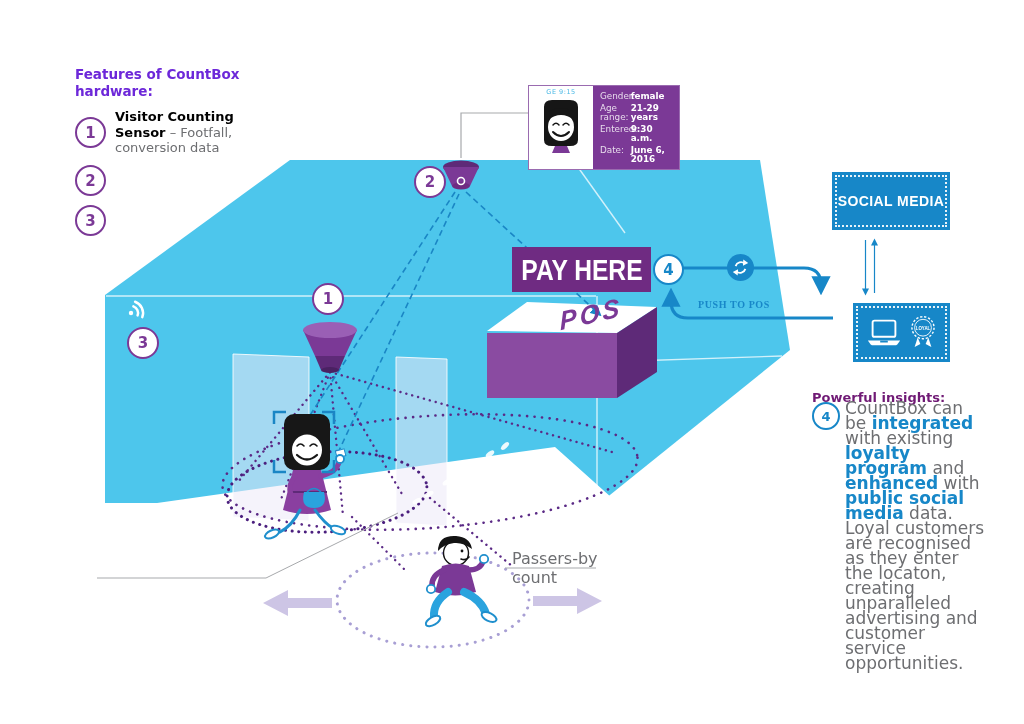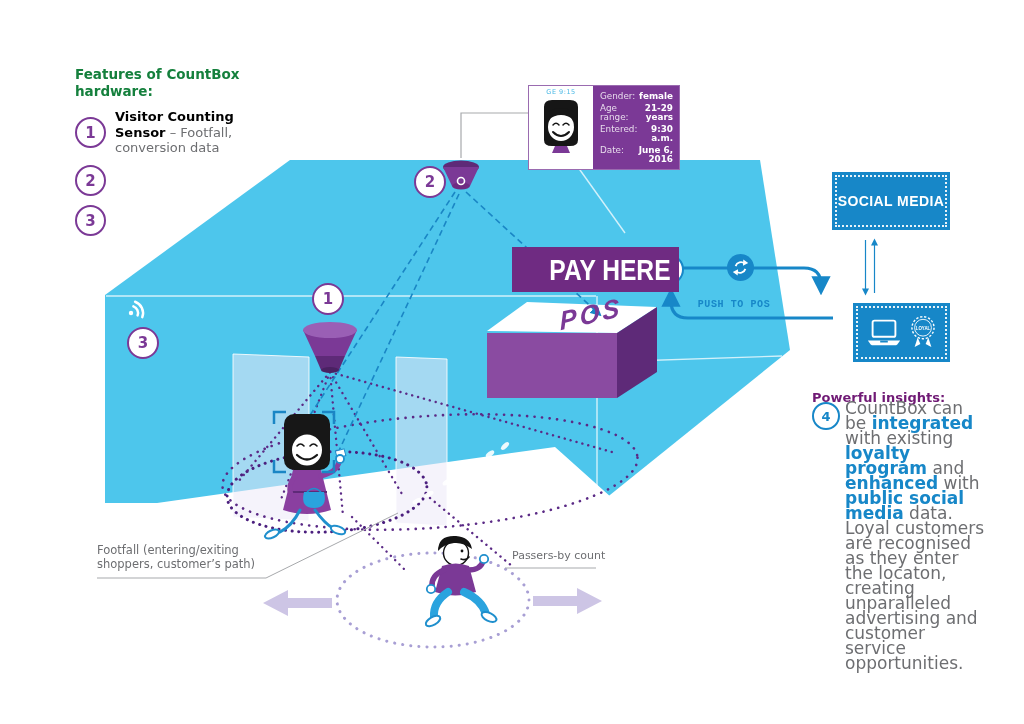--- a/index.html
+++ b/index.html
@@ -3,21 +3,21 @@
 <meta charset="utf-8">
 <style>
   html,body{margin:0;padding:0;background:#fff;}
   #stage{position:relative;width:1024px;height:724px;background:#fff;overflow:hidden;
          font-family:"DejaVu Sans",sans-serif;color:#231f20;}
   #scene{position:absolute;left:0;top:0;z-index:0;}
   .ov{position:absolute;z-index:2;}
 
   
   .legend{left:75px;top:66px;width:178px;}
-  .legend-title{font-size:13.5px;font-weight:bold;line-height:1.25;color:#15803d;margin-bottom:9px;}
+  .legend-title{font-size:13.5px;font-weight:bold;line-height:1.25;color:#6d28d9;margin-bottom:9px;}
   .litem{display:flex;align-items:center;margin-bottom:9px;}
   .lnum{flex:0 0 27px;width:27px;height:27px;border:2.5px solid #7b3996;border-radius:50%;
         background:#fff;color:#7b3996;font-weight:bold;font-size:15px;display:flex;
         align-items:center;justify-content:center;margin-right:9px;}
   .ltxt{font-size:13px;line-height:1.22;color:#6d6e71;}
   .ltxt b{color:#000000;}
   .w125{width:125px}.w150{width:148px}.w135{width:137px}
 
   
   .marker{border-radius:50%;background:#fff;display:flex;align-items:center;justify-content:center;
@@ -27,32 +27,32 @@
 
   
   .card{left:528px;top:85px;width:152px;height:85px;display:flex;border:1px solid #9a6bb0;background:#fff;box-sizing:border-box;}
   .card-photo{width:64px;position:relative;background:#fff;}
   .cam-label{position:absolute;top:2px;left:0;width:100%;text-align:center;font-size:6.5px;
              color:#49b8e5;letter-spacing:.5px;}
   .card-photo svg{position:absolute;left:8px;top:12px;}
   .card-data{flex:1;background:#7b3996;padding:6px 6px 5px 7px;display:flex;flex-direction:column;justify-content:space-between;}
   .crow{display:flex;font-size:8.8px;line-height:1;}
   .clabel{width:42%;color:rgba(255,255,255,.82);}
-  .cvalue{width:58%;color:#fff;font-weight:bold;text-align:right;}
+  .cvalue{width:58%;color:#fff;font-weight:bold;}
 
   
   .pay-here{left:512px;top:247px;width:139px;height:45px;background:#6f2b82;display:flex;
-            align-items:center;justify-content:center;padding-left:28px;}
+            align-items:center;justify-content:center;}
   .pay-here span{color:#fff;font-weight:bold;font-size:30px;font-family:"Liberation Sans",sans-serif;
             transform:scaleX(.82);letter-spacing:0;white-space:nowrap;}
   .pos-label{left:541px;top:299px;width:100px;height:30px;transform:rotate(-13deg) skewX(-10deg);
              color:#7b3996;font-style:italic;font-weight:900;font-size:26px;letter-spacing:3px;
              font-family:"Liberation Sans",sans-serif;text-align:center;}
   .push-pos{left:688px;top:299px;width:92px;text-align:center;color:#1787c8;font-weight:bold;
-            font-size:10px;letter-spacing:.6px;font-family:Liberation Mono, monospace;}
+            font-size:10px;letter-spacing:.6px;font-family:Liberation Serif, serif;}
 
   
   .bluebox{background:#1787c8;box-sizing:border-box;margin-left:20px;}
   .bb-inner{position:absolute;left:3px;top:3px;right:3px;bottom:3px;border:2px dotted rgba(255,255,255,.9);
             display:flex;align-items:center;justify-content:center;}
   .social-box{left:812px;top:172px;width:118px;height:58px;}
   .social-box .bb-inner{color:#fff;font-weight:bold;font-size:14px;letter-spacing:.4px;
             font-family:"Liberation Sans",sans-serif;}
   .loyal-box{left:833px;top:303px;width:97px;height:59px;}
   .loyal-box .bb-inner{gap:5px;}
@@ -61,21 +61,21 @@
         display:flex;align-items:center;justify-content:center;}
 
   
   .insights-title{left:812px;top:390px;font-size:13px;font-weight:bold;color:#701a75;}
   .insights-num{left:812px;top:402px;width:24px;height:24px;font-size:13px;}
   .insights-text{left:845px;top:401px;width:143px;font-size:17px;line-height:15px;color:#6d6e71;}
   .insights-text b{color:#1787c8;}
 
   
   .lbl-footfall{left:97px;top:543px;width:182px;font-size:11.5px;line-height:14px;color:#6d6e71;}
-  .lbl-passersby{left:512px;top:549px;width:120px;font-size:11px;color:#6d6e71;}
+  .lbl-passersby{left:512px;top:549px;width:120px;font-size:16px;color:#6d6e71;}
 </style>
 </head>
 <body>
 
 <div id="stage">
 
   <svg id="scene" width="1024" height="724" viewBox="0 0 1024 724">
     <defs>
       <marker id="ab" markerWidth="6" markerHeight="6" refX="4" refY="3" orient="auto">
         <path d="M0,0 L6,3 L0,6 Z" fill="#1787c8"></path>
@@ -313,16 +313,15 @@
         <polygon points="11,26 7.5,37 14,33.5" fill="#fff"></polygon>
         <polygon points="23,26 26.5,37 20,33.5" fill="#fff"></polygon>
       </svg>
     </div>
   </div>
 
   <div class="ov insights-title">Powerful insights:</div>
   <div class="ov marker mk-blue insights-num">4</div>
   <div class="ov insights-text"><span>CountBox can be </span><b>integrated</b><span> with existing </span><b>loyalty program</b><span> and </span><b>enhanced</b><span> with </span><b>public social media</b><span> data. Loyal customers are recognised as they enter the locaton, creating unparalleled advertising and customer service opportunities.</span></div>
 
-  <div class="ov lbl-footfall">Footfall (entering/exiting shoppers, customer’s path)</div>
   <div class="ov lbl-passersby">Passers-by count</div>
 
 </div>
 
 </body></html>

